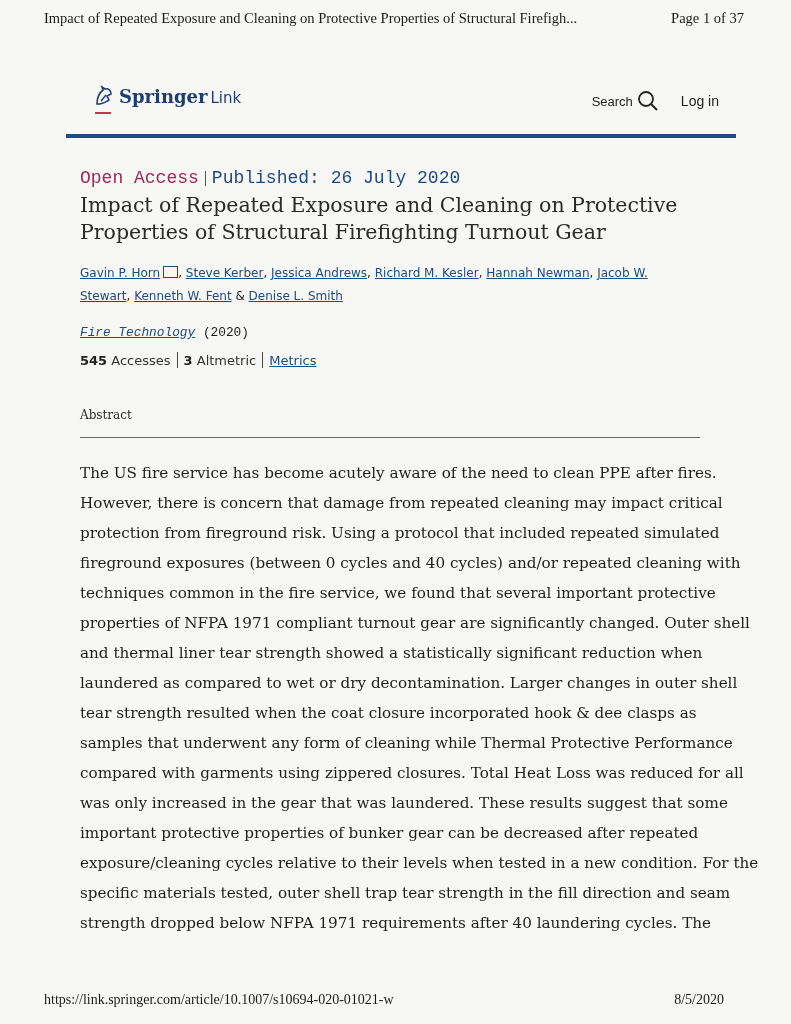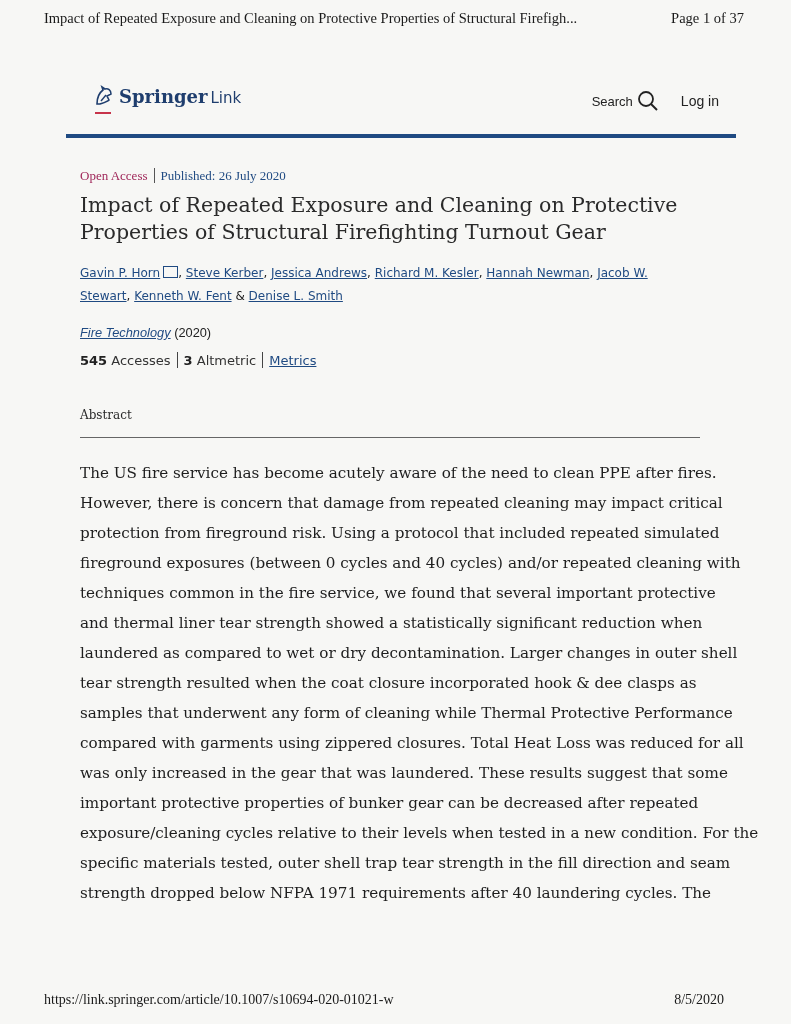--- a/index.html
+++ b/index.html
@@ -25,32 +25,32 @@
   .logo svg { width: 22px; height: 24px; }
   .logo .brand { font-family: "DejaVu Serif", serif; font-size: 18px; color: #1f3e6e; margin-left: 4px; }
   .logo .brand .bold { font-weight: bold; }
   .logo .brand .light { font-family: "DejaVu Sans", sans-serif; font-size: 15px; font-weight: normal; margin-left: 3px; }
   .logo-underline { position: absolute; left: 16px; top: 28px; width: 16px; height: 2px; background: #c7344a; }
   .nav-right { position: absolute; right: 34px; top: 6px; display: flex; align-items: center; font-family: "Liberation Sans", sans-serif; color: #222; text-align: right; }
   .nav-right .search-lbl { font-size: 13px; margin-right: 4px; }
   .nav-right .login { font-size: 14px; margin-left: 22px; }
   .bluebar { position: absolute; left: 66px; top: 134px; width: 670px; height: 4px; background: #1f4a82; }
 
-  .meta { position: absolute; left: 80px; top: 168px; font-family: Liberation Serif, serif; font-size: 13px; }
+  .meta { position: absolute; left: 80px; top: 168px; font-family: Liberation Mono, monospace; font-size: 18px; }
   .meta .oa { color: #a0285a; }
   .meta .sep { display: inline-block; width: 1px; height: 15px; background: #555; margin: 0 6px; vertical-align: -3px; }
   .meta .pub { color: #1f4a82; }
 
   .title { position: absolute; left: 80px; top: 192px; width: 600px; font-family: "DejaVu Serif", serif; font-size: 20.5px; line-height: 27px; color: #2a2a2a; margin: 0; font-weight: normal; }
 
   .authors { position: absolute; left: 80px; top: 262px; width: 600px; font-family: "DejaVu Sans", sans-serif; font-size: 12px; line-height: 23px; color: #222; }
   .authors a { color: #1f4a82; text-decoration: underline; }
   .authors .mail { display: inline-block; width: 13px; height: 10px; border: 1.5px solid #1f4a82; margin-left: 3px; position: relative; vertical-align: -1px; }
 
-  .journal { position: absolute; left: 80px; top: 325px; font-family: Liberation Sans, sans-serif; font-size: 12.8px; color: #222; }
+  .journal { position: absolute; left: 80px; top: 325px; font-family: Liberation Mono, monospace; font-size: 12.8px; color: #222; }
   .journal a { color: #1f4a82; font-style: italic; text-decoration: underline; }
 
   .metrics { position: absolute; left: 80px; top: 352px; font-family: "DejaVu Sans", sans-serif; font-size: 13px; color: #333; }
   .metrics b { color: #222; }
   .metrics .sep { display: inline-block; width: 1px; height: 16px; background: #444; margin: 0 6px; vertical-align: -3px; }
   .metrics a { color: #1f4a82; text-decoration: underline; }
 
   .abs-head { position: absolute; left: 80px; top: 408px; font-family: "DejaVu Serif", serif; font-size: 12px; color: #2a2a2a; }
   .abs-rule { position: absolute; left: 80px; top: 437px; width: 620px; height: 1px; background: #666; }
 
@@ -105,20 +105,21 @@
 
 <div class="abs-head">Abstract</div>
 <div class="abs-rule"></div>
 
 <div class="abstract">
   <span class="line">The US fire service has become acutely aware of the need to clean PPE after fires.</span>
   <span class="line">However, there is concern that damage from repeated cleaning may impact critical</span>
   <span class="line">protection from fireground risk. Using a protocol that included repeated simulated</span>
   <span class="line">fireground exposures (between 0 cycles and 40 cycles) and/or repeated cleaning with</span>
   <span class="line">techniques common in the fire service, we found that several important protective</span>
+  <span class="line">properties of NFPA 1971 compliant turnout gear are significantly changed. Outer shell</span>
   <span class="line">and thermal liner tear strength showed a statistically significant reduction when</span>
   <span class="line">laundered as compared to wet or dry decontamination. Larger changes in outer shell</span>
   <span class="line">tear strength resulted when the coat closure incorporated hook &amp; dee clasps as</span>
   <span class="line">samples that underwent any form of cleaning while Thermal Protective Performance</span>
   <span class="line">compared with garments using zippered closures. Total Heat Loss was reduced for all</span>
   <span class="line">was only increased in the gear that was laundered. These results suggest that some</span>
   <span class="line">important protective properties of bunker gear can be decreased after repeated</span>
   <span class="line">exposure/cleaning cycles relative to their levels when tested in a new condition. For the</span>
   <span class="line">specific materials tested, outer shell trap tear strength in the fill direction and seam</span>
   <span class="line">strength dropped below NFPA 1971 requirements after 40 laundering cycles. The</span>

